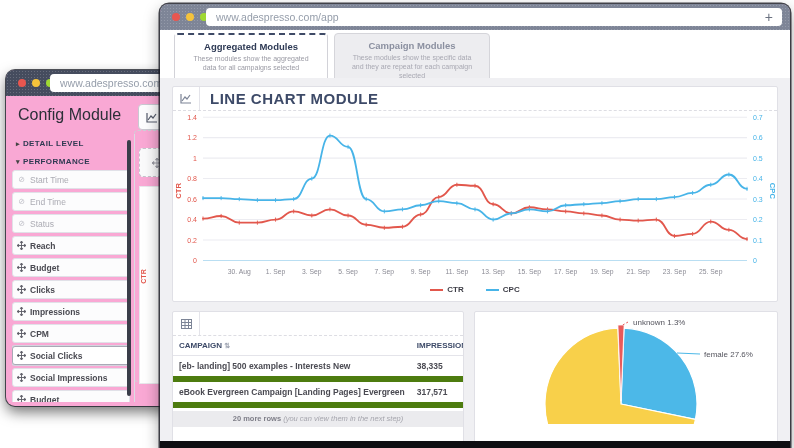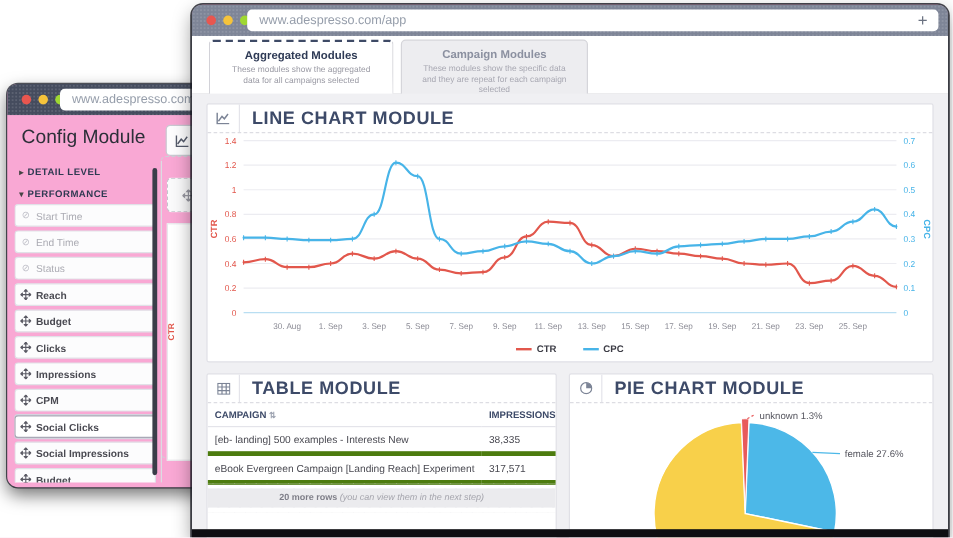--- a/index.html
+++ b/index.html
@@ -79,21 +79,21 @@
              display:flex;align-items:center;padding-left:10px;}
   .linechart-module{height:216px;margin-bottom:9px;}
   .row2{display:flex;gap:10px;}
   .table-module{width:292px;height:142px;overflow:hidden;}
   .pie-module{flex:1;height:142px;overflow:hidden;position:relative;}
 
   
   table.data{width:100%;border-collapse:collapse;font-size:8.5px;color:#4a4a52;}
   table.data th{font-size:8px;color:#3d4a68;text-align:left;font-weight:bold;
                 padding:5px 6px;border-bottom:1px solid #e4e4ea;white-space:nowrap;}
-  table.data td{padding:5px 6px;border-bottom:4px solid #4d7c0f;white-space:nowrap;overflow:hidden;}
+  table.data td{padding:5px 6px;border-bottom:6px solid #4d7c0f;white-space:nowrap;overflow:hidden;font-weight:bold;}
   table.data .sort{color:#9aa0ae;font-size:7px;}
   .more-band{position:relative;background:#ebebee;height:16px;font-size:7.5px;color:#8d8d96;
              text-align:center;line-height:16px;margin:3px 0;}
   .more-band::before,.more-band::after{content:"";position:absolute;left:0;right:0;height:5px;
       background-image:linear-gradient(-45deg,#ebebee 3.5px,transparent 0),
                        linear-gradient(45deg,#ebebee 3.5px,transparent 0);
       background-size:9px 9px;background-repeat:repeat-x;}
   .more-band::before{top:-4px;}
   .more-band::after{bottom:-4px;transform:scaleY(-1);}
   .more-band em{font-style:italic;color:#a5a5ad;}
@@ -437,55 +437,45 @@
           <div class="mod-head">
             <div class="mod-icon">
               <svg width="11" height="10" viewBox="0 0 11 10">
                 <rect x="0.5" y="0.5" width="10" height="9" fill="none" stroke="#7c8496"></rect>
                 <line x1="0.5" y1="3.5" x2="10.5" y2="3.5" stroke="#7c8496"></line>
                 <line x1="0.5" y1="6.5" x2="10.5" y2="6.5" stroke="#7c8496"></line>
                 <line x1="4" y1="0.5" x2="4" y2="9.5" stroke="#7c8496"></line>
                 <line x1="7.5" y1="0.5" x2="7.5" y2="9.5" stroke="#7c8496"></line>
               </svg>
             </div>
-            <div class="mod-title">TABLE MODULE</div>
           </div>
           <div id="tablewrap">
               <table class="data">
                 <thead>
                   <tr>
                     <th style="width:56%">CAMPAIGN <span class="sort">⇅</span></th>
                     <th style="width:26%">IMPRESSIONS </th>
                   </tr>
                 </thead>
                 <tbody>
                   <tr>
                     <td>[eb- landing] 500 examples - Interests New</td>
                     <td>38,335</td>
                   </tr>
                   <tr>
-                    <td>eBook Evergreen Campaign [Landing Reach] Experiment</td>
+                    <td>eBook Evergreen Campaign [Landing Pages] Evergreen</td>
                     <td>317,571</td>
                   </tr>
                 </tbody>
               </table>
               <div class="more-band"><b>20 more rows</b> <em>(you can view them in the next step)</em></div>
             </div>
         </div>
 
         <div class="module pie-module">
-          <div class="mod-head">
-            <div class="mod-icon">
-              <svg width="11" height="11" viewBox="0 0 11 11">
-                <circle cx="5.5" cy="5.5" r="4.6" fill="none" stroke="#7c8496"></circle>
-                <path d="M5.5,5.5 L5.5,0.9 A4.6,4.6 0 0 1 10.1,5.5 Z" fill="#7c8496"></path>
-              </svg>
-            </div>
-            <div class="mod-title">PIE CHART MODULE</div>
-          </div>
           <svg id="piechart" width="100%" height="112" viewBox="0 0 300 112" preserveAspectRatio="xMidYMin meet">
               <path d="M145,92 L148.10303075036677,16.06337378996696 A76,76 0 0 1 219.4209336072542,107.41183444709496 Z" fill="#4cb8e8" stroke="#fff" stroke-width="1.2"></path>
               <path d="M145,92 L219.4209336072542,107.41183444709496 A76,76 0 1 1 141.8969692496333,16.063373789966946 Z" fill="#f8d04a" stroke="#fff" stroke-width="1.2"></path>
               <path d="M145,89 L141.89696924963323,13.06337378996696 A76,76 0 0 1 148.10303075036677,13.06337378996696 Z" fill="#e85a5a" stroke="#fff" stroke-width="0.8"></path>
               <path d="M152,10 L145,14 L145,26" fill="none" stroke="#e85a5a" stroke-width="1" stroke-dasharray="2,2"></path>
               <text x="157" y="13" font-size="8" fill="#55555e" font-family="Liberation Sans,sans-serif">unknown 1.3%</text>
               <line x1="224" y1="42" x2="201" y2="41" stroke="#4cb8e8" stroke-width="1"></line>
               <text x="228" y="45" font-size="8" fill="#55555e" font-family="Liberation Sans,sans-serif">female 27.6%</text>
             </svg>
         </div>

